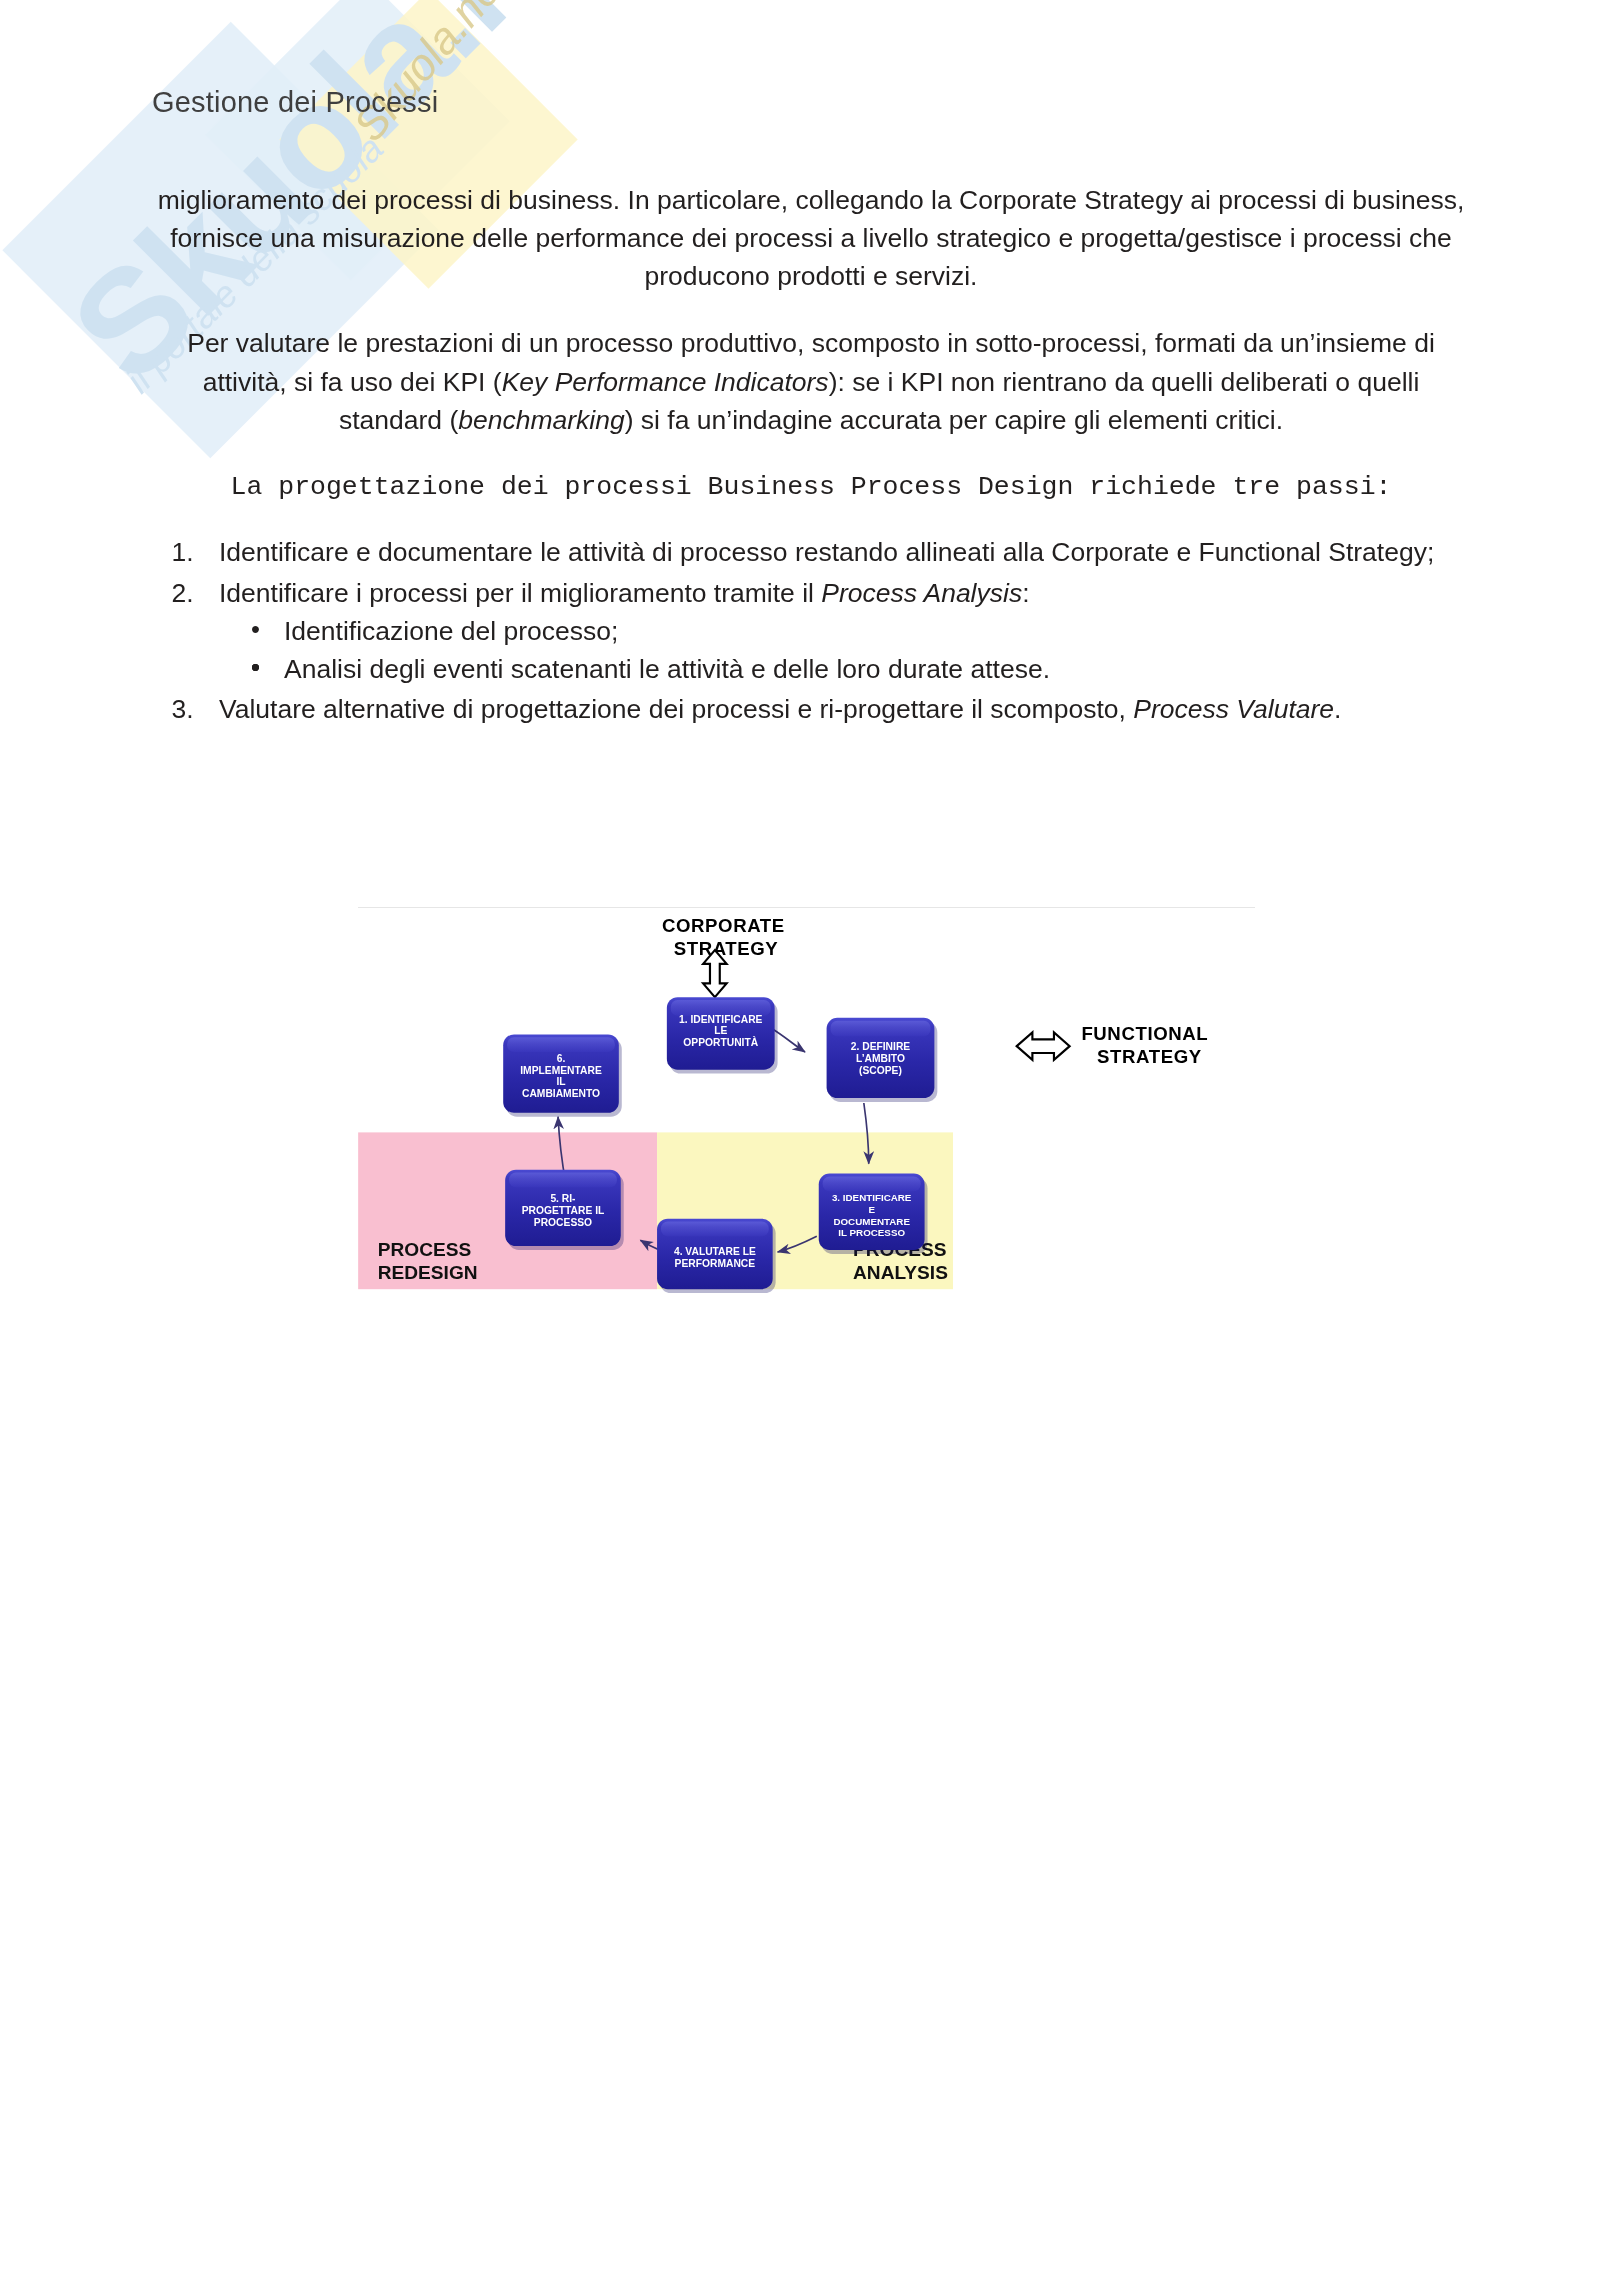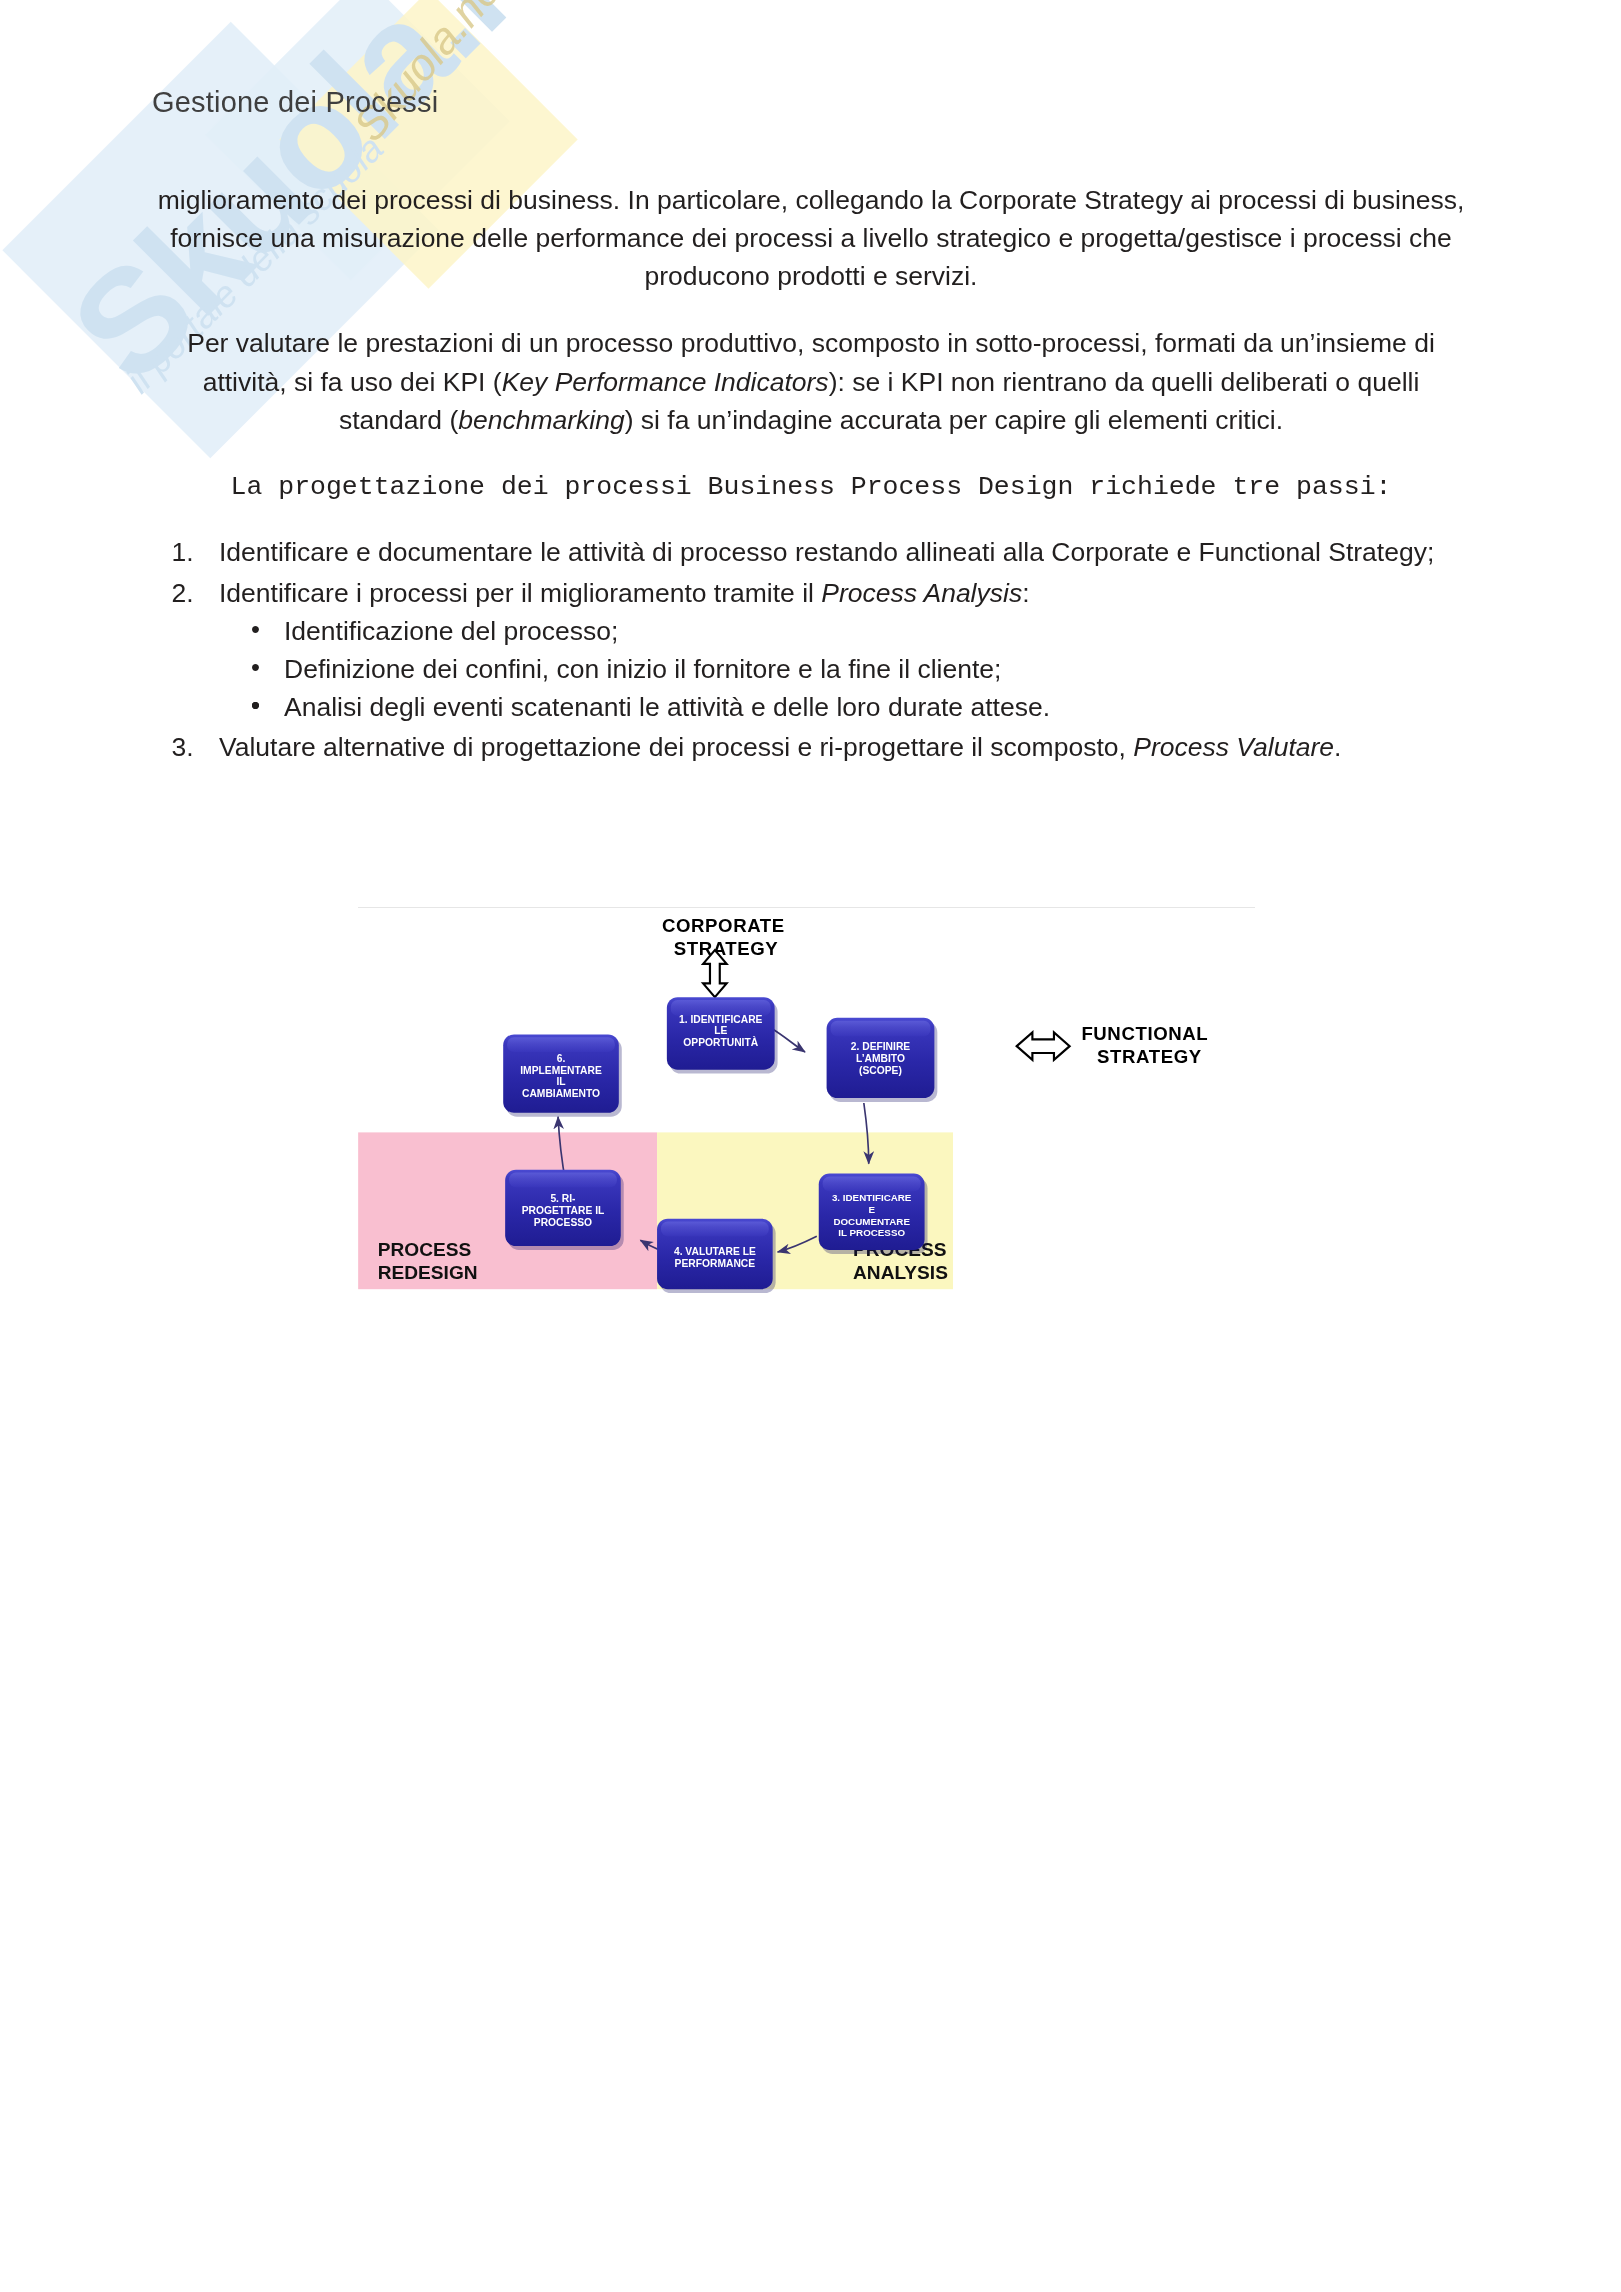--- a/index.html
+++ b/index.html
@@ -176,21 +176,21 @@
   <div id="body-content">
 
     <p class="para" id="para-1"><span>miglioramento dei processi di business. In particolare, collegando la Corporate Strategy ai processi di business, fornisce una misurazione delle performance dei processi a livello strategico e progetta/gestisce i processi che producono prodotti e servizi.</span></p>
     <p class="para" id="para-2"><span>Per valutare le prestazioni di un processo produttivo, scomposto in sotto-processi, formati da un’insieme di attività, si fa uso dei KPI (</span><em>Key Performance Indicators</em><span>): se i KPI non rientrano da quelli deliberati o quelli standard (</span><em>benchmarking</em><span>) si fa un’indagine accurata per capire gli elementi critici.</span></p>
     <p class="para tight" id="para-3"><span>La progettazione dei processi Business Process Design richiede tre passi:</span></p>
 
     <ol class="numbered" id="numbered-list">
         <li><span class="num">1.</span><span><span>Identificare e documentare le attività di processo restando allineati alla Corporate e Functional Strategy;</span></span></li>
         <li><span class="num">2.</span><span><span>Identificare i processi per il miglioramento tramite il </span><em>Process Analysis</em><span>:</span></span><ul class="bullets">
             <li><span class="dot">•</span><span>Identificazione del processo;</span></li>
-            <li><span class="dot">•</span><span>Definizione dei confini, con inizio il fornitore e la fine il cliente;</span></li>
+            <li><span class="dot">•</span></li>
             <li><span class="dot">•</span></li>
             <li><span class="dot">•</span></li>
             <li><span class="dot">•</span><span>Analisi degli eventi scatenanti le attività e delle loro durate attese.</span></li>
           </ul></li>
         <li><span class="num">3.</span><span><span>Valutare alternative di progettazione dei processi e ri-progettare il scomposto, </span><em>Process Valutare</em><span>.</span></span></li>
       </ol>
 
   </div>
 
   <div id="figure">

